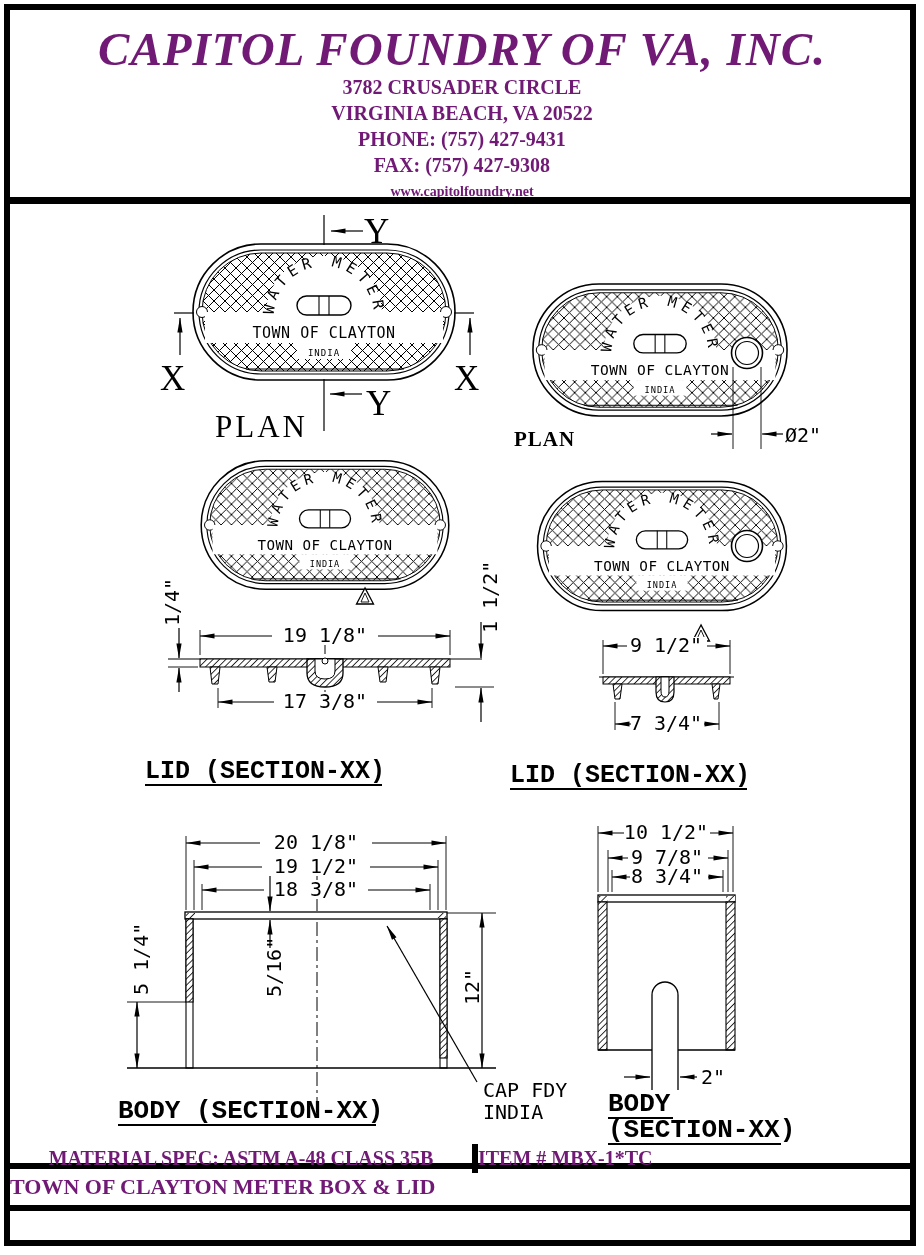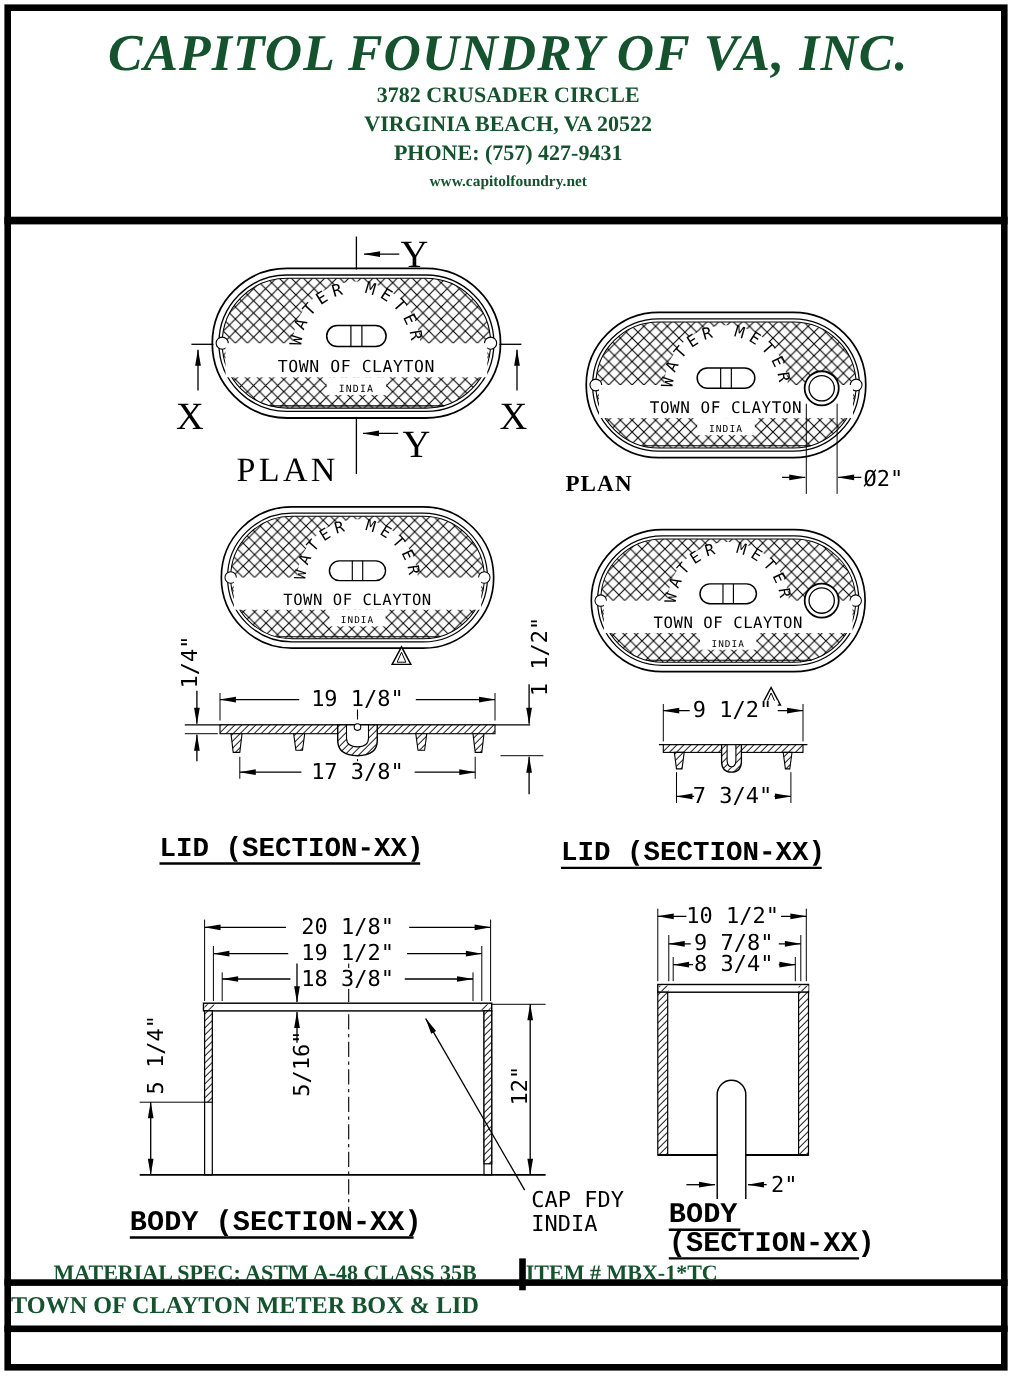--- a/index.html
+++ b/index.html
@@ -1,17 +1,17 @@
 <!DOCTYPE html>
 <html><head>
 <meta charset="utf-8">
 <style>
   html,body{margin:0;padding:0;background:#fff;}
   #page{position:relative;width:924px;height:1255px;background:#fff;
-        font-family:"Liberation Serif",serif;color:#14532d;overflow:hidden;}
+        font-family:"Liberation Serif",serif;color:#701a75;overflow:hidden;}
   #frame{position:absolute;left:4px;top:4px;width:912px;height:1242px;
          border:6px solid #000;box-sizing:border-box;pointer-events:none;}
   .bar{position:absolute;background:#000;}
   #header{position:absolute;left:10px;top:10px;width:904px;height:187px;text-align:center;}
   #company{font-size:47px;font-weight:bold;font-style:italic;letter-spacing:1px;
            margin-top:14px;line-height:50px;}
   .addr{font-size:20px;font-weight:bold;line-height:26px;}
   #website{font-size:14px;font-weight:bold;line-height:27px;}
   #titlebar{position:absolute;left:10px;top:1169px;width:904px;height:36px;
             text-align:left;font-size:22px;font-weight:bold;line-height:36px;}
@@ -34,20 +34,21 @@
 <body>
 
 <div id="page">
   <div id="frame"></div>
 
   <div id="header">
     <div id="company">CAPITOL FOUNDRY OF VA, INC.</div>
     <div class="addr">3782 CRUSADER CIRCLE</div>
     <div class="addr">VIRGINIA BEACH, VA 20522</div>
     <div class="addr">PHONE: (757) 427-9431</div>
+    <div class="addr">FAX: (757) 427-9308</div>
     <div id="website">www.capitolfoundry.net</div>
   </div>
 
   <div class="bar" style="left:4px;top:197px;width:912px;height:7px;"></div>
 
   <svg width="904" height="959" viewBox="10 204 904 959">
     <defs>
       <marker id="ar" viewBox="0 0 16 6" markerWidth="16" markerHeight="6" refX="15.5" refY="3" orient="auto-start-reverse" markerUnits="userSpaceOnUse">
         <path d="M16,3 L1,0.4 L1,5.6 Z" fill="#000"></path>
       </marker>

